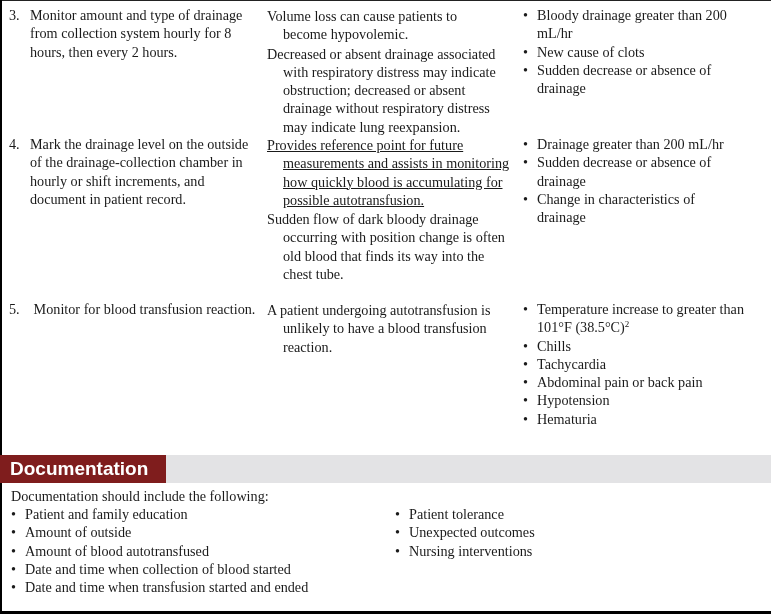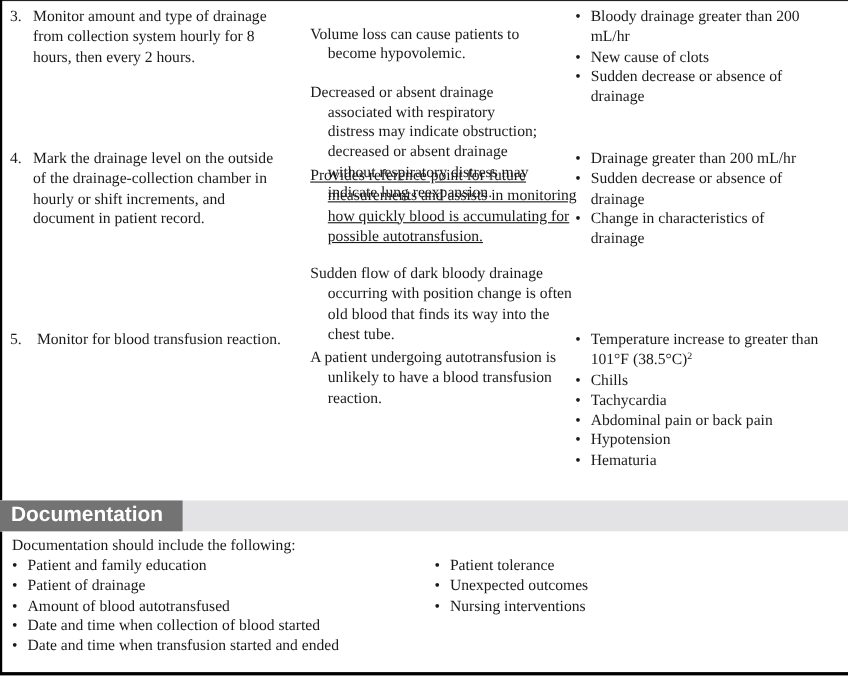--- a/index.html
+++ b/index.html
@@ -17,29 +17,29 @@
     .row { position: absolute; left: 0; width: 771px; }
     .col { position: absolute; top: 0; }
     .c1 { left: 9px; width: 250px; }
     .c2 { left: 266px; width: 245px; }
     .c3 { left: 521px; width: 248px; }
 
     .step { display: flex; }
     .step-num { width: 21px; flex: none; }
     .step-text { flex: 1; }
 
-    .rationale { padding-left: 16px; text-indent: -16px; margin: 16px; }
+    .rationale { padding-left: 16px; text-indent: -16px; margin: 1px; }
 
     .blist { list-style: none; margin: 0; padding: 0; }
     .blist li { position: relative; padding-left: 16px; }
     .blist li .bullet { position: absolute; left: 2px; top: 0; }
 
     .doc-band { position: absolute; left: 0; top: 455px; width: 771px; height: 28px; background: #e3e3e5; }
     .doc-title {
-      position: absolute; left: 0; top: 455px; width: 166px; height: 28px; background: #737373;
+      position: absolute; left: 0; top: 455px; width: 166px; height: 28px; background: #7f1d1d;
       color: #fff; font-family: "Liberation Sans", "DejaVu Sans", sans-serif; font-weight: bold;
       font-size: 19px; line-height: 28px; padding-left: 10px; box-sizing: border-box;
     }
     .doc-intro { position: absolute; left: 11px; top: 487px; }
     .doc-col1 { position: absolute; left: 9px; top: 505px; width: 380px; }
     .doc-col2 { position: absolute; left: 393px; top: 505px; width: 370px; }
     sup { font-size: 9px; line-height: 0; vertical-align: 5px; }
   </style>
 </head>
 <body>
@@ -110,21 +110,21 @@
       </ul>
     </div>
   </div>
 
   <div class="doc-band"></div>
   <div class="doc-title">Documentation</div>
   <div class="doc-intro">Documentation should include the following:</div>
 
   <ul class="blist doc-col1">
     <li><span class="bullet">•</span><span>Patient and family education</span></li>
-    <li><span class="bullet">•</span><span>Patient of drainage</span></li>
+    <li><span class="bullet">•</span><span>Amount of outside</span></li>
     <li><span class="bullet">•</span><span>Amount of blood autotransfused</span></li>
     <li><span class="bullet">•</span><span>Date and time when collection of blood started</span></li>
     <li><span class="bullet">•</span><span>Date and time when transfusion started and ended</span></li>
   </ul>
 
   <ul class="blist doc-col2">
     <li><span class="bullet">•</span><span>Patient tolerance</span></li>
     <li><span class="bullet">•</span><span>Unexpected outcomes</span></li>
     <li><span class="bullet">•</span><span>Nursing interventions</span></li>
   </ul>

